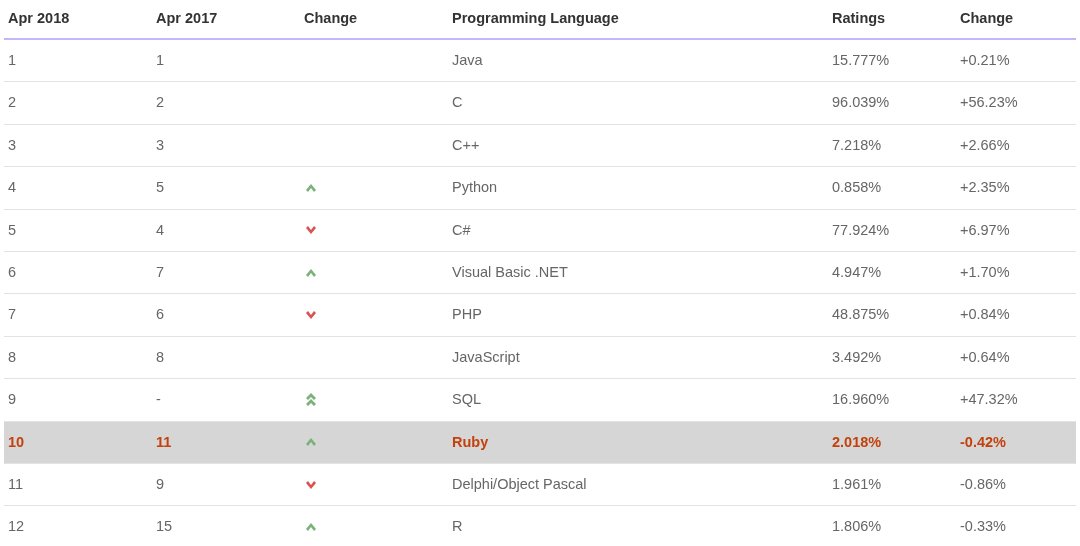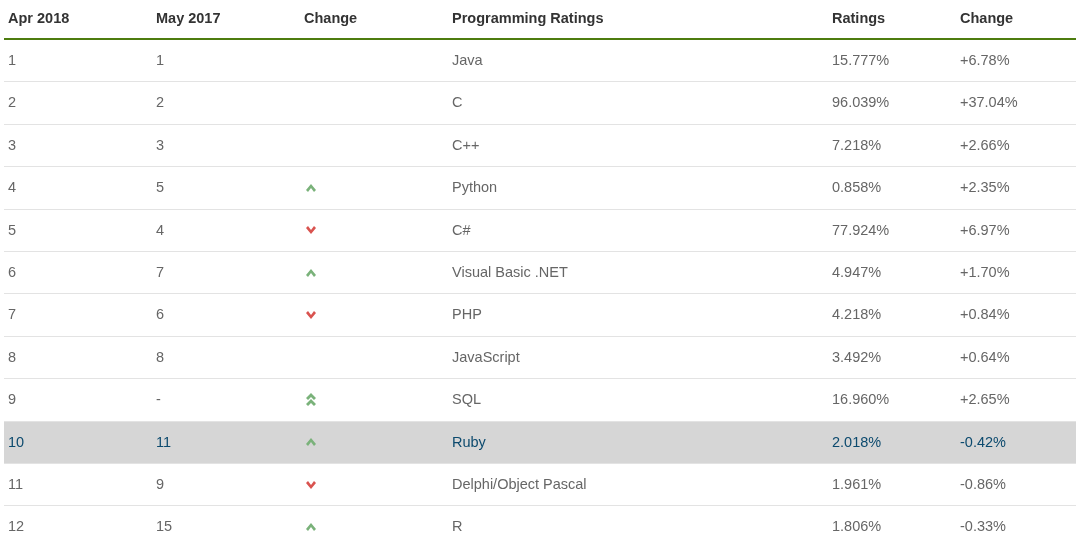--- a/index.html
+++ b/index.html
@@ -21,78 +21,78 @@
   col.c2 { width: 148px; }
   col.c3 { width: 148px; }
   col.c4 { width: 380px; }
   col.c5 { width: 128px; }
   col.c6 { width: 120px; }
   th {
     text-align: left;
     font-weight: 700;
     color: #333;
     padding: 10px 8px 12px 4px;
-    border-bottom: 2px solid #4d7c0f;
+    border-bottom: 2px solid #c4b5fd;
     font-size: 14.5px;
   }
   td {
     padding: 12px 8px 12px 4px;
     border-bottom: 1px solid #e3e3e3;
     color: #666;
     font-size: 14.5px;
     line-height: 1.2;
     vertical-align: middle;
   }
   tr.highlight td {
     background: #d6d6d6;
-    font-weight: 400;
-    color: #0c4a6e;
+    font-weight: 700;
+    color: #c2410c;
   }
   .icon svg { display: block; }
   .up    { fill: #7ab27a; }
   .down  { fill: #d9534f; }
 </style>
 </head>
 <body>
 
 <table>
   <colgroup>
     <col class="c1">
       <col class="c2">
       <col class="c3">
       <col class="c4">
       <col class="c5">
       <col class="c6">
   </colgroup>
   <thead>
     <tr>
       <th>Apr 2018</th>
-      <th>May 2017</th>
+      <th>Apr 2017</th>
       <th>Change</th>
-      <th>Programming Ratings</th>
+      <th>Programming Language</th>
       <th>Ratings</th>
       <th>Change</th>
     </tr>
   </thead>
   <tbody id="tbody">
       <tr>
         <td>1</td>
         <td>1</td>
         <td></td>
         <td>Java</td>
         <td>15.777%</td>
-        <td>+6.78%</td>
+        <td>+0.21%</td>
       </tr>
       <tr>
         <td>2</td>
         <td>2</td>
         <td></td>
         <td>C</td>
         <td>96.039%</td>
-        <td>+37.04%</td>
+        <td>+56.23%</td>
       </tr>
       <tr>
         <td>3</td>
         <td>3</td>
         <td></td>
         <td>C++</td>
         <td>7.218%</td>
         <td>+2.66%</td>
       </tr>
       <tr>
@@ -125,41 +125,41 @@
         <td>4.947%</td>
         <td>+1.70%</td>
       </tr>
       <tr>
         <td>7</td>
         <td>6</td>
         <td><span class="icon"><svg width="14" height="10" viewBox="0 0 14 10">
               <path class="down" d="M7 9 L2 3 L4 1 L7 5 L10 1 L12 3 Z"></path>
             </svg></span></td>
         <td>PHP</td>
-        <td>4.218%</td>
+        <td>48.875%</td>
         <td>+0.84%</td>
       </tr>
       <tr>
         <td>8</td>
         <td>8</td>
         <td></td>
         <td>JavaScript</td>
         <td>3.492%</td>
         <td>+0.64%</td>
       </tr>
       <tr>
         <td>9</td>
         <td>-</td>
         <td><span class="icon"><svg width="14" height="14" viewBox="0 0 14 14">
               <path class="up" d="M7 0 L12 5 L10 7 L7 4 L4 7 L2 5 Z"></path>
               <path class="up" d="M7 6 L12 11 L10 13 L7 10 L4 13 L2 11 Z"></path>
             </svg></span></td>
         <td>SQL</td>
         <td>16.960%</td>
-        <td>+2.65%</td>
+        <td>+47.32%</td>
       </tr>
       <tr class="highlight">
         <td>10</td>
         <td>11</td>
         <td><span class="icon"><svg width="14" height="10" viewBox="0 0 14 10">
               <path class="up" d="M7 1 L12 7 L10 9 L7 5 L4 9 L2 7 Z"></path>
             </svg></span></td>
         <td>Ruby</td>
         <td>2.018%</td>
         <td>-0.42%</td>

